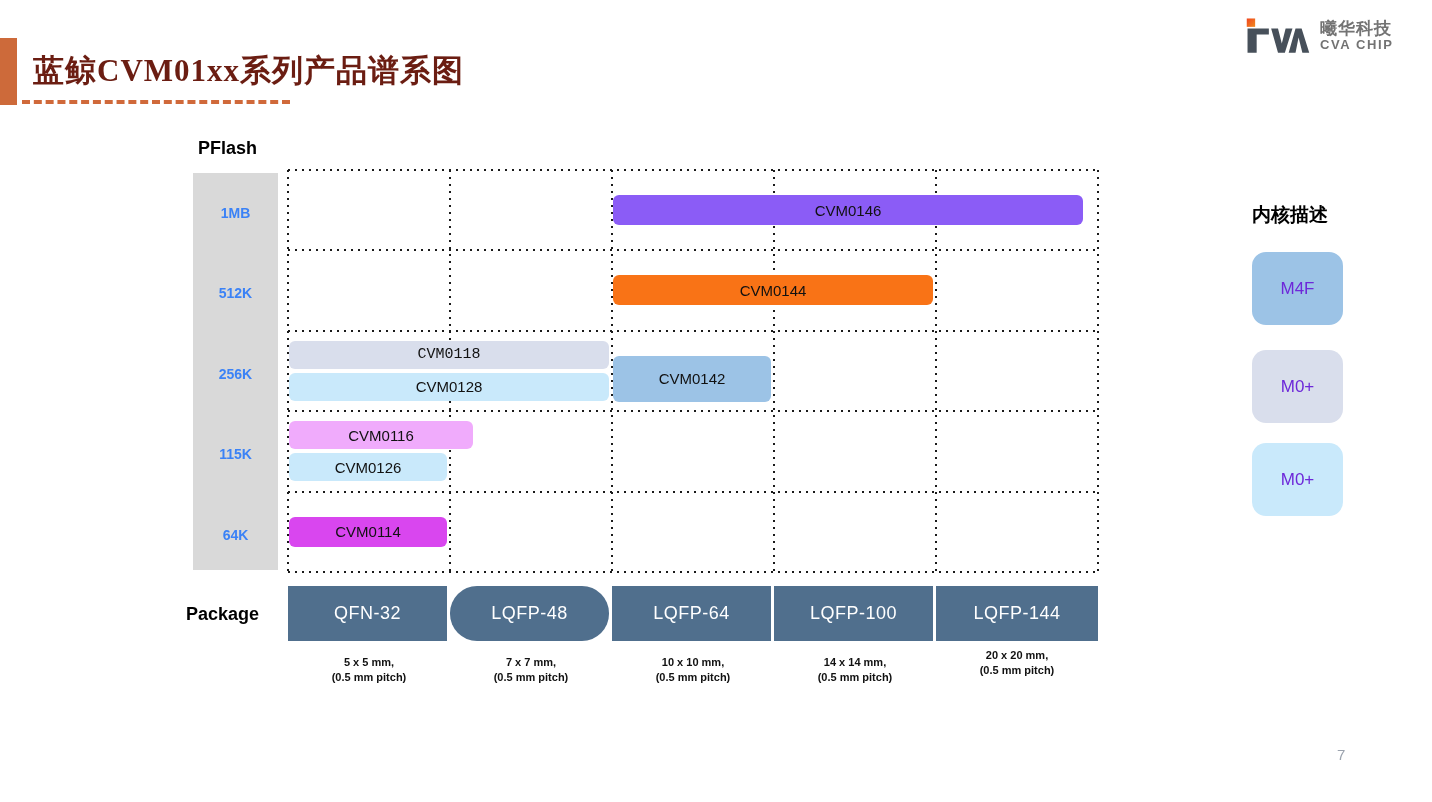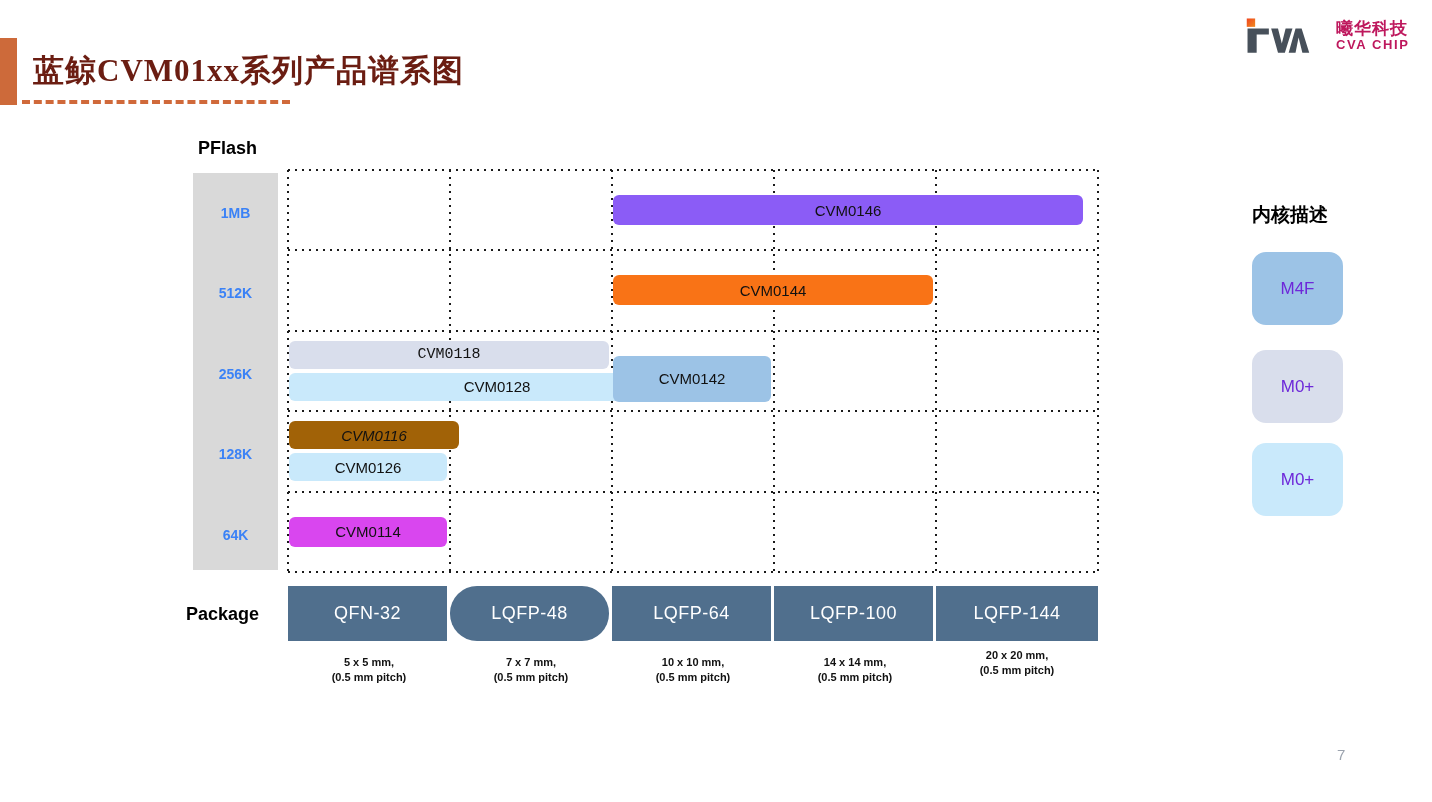--- a/index.html
+++ b/index.html
@@ -8,21 +8,21 @@
 
   
   .accent-bar{position:absolute;left:0;top:38px;width:17px;height:67px;background:#CD6A3A;}
   .slide-title{position:absolute;left:33px;top:50px;font-family:"Liberation Serif","DejaVu Serif",serif;
                font-size:31px;font-weight:bold;color:#6B1D12;letter-spacing:1px;white-space:nowrap;}
   .title-dashes{position:absolute;left:22px;top:100px;width:268px;height:0;border-top:4px dashed #D0693A;}
 
   
   .logo{position:absolute;left:1246px;top:13px;display:flex;align-items:center;}
   .logo-mark{width:64px;height:46px;}
-  .logo-text{margin-left:26px;color:#be185d;line-height:1.1;}
+  .logo-text{margin-left:10px;color:#737373;line-height:1.1;}
   .logo-cn{font-size:17px;font-weight:bold;letter-spacing:1px;}
   .logo-en{font-size:13px;font-weight:bold;letter-spacing:1.6px;}
 
   
   .pflash-label{position:absolute;left:198px;top:138px;font-size:18px;font-weight:bold;color:#000;}
   .package-label{position:absolute;left:186px;top:604px;font-size:18px;font-weight:bold;color:#000;}
   .axis-col{position:absolute;left:193px;top:173px;width:85px;height:397px;background:#D9D9D9;}
   .row-label{position:absolute;left:193px;width:85px;text-align:center;
              font-size:14px;font-weight:bold;color:#3b82f6;}
 
@@ -93,28 +93,28 @@
     <div class="grid-line-v" style="left: 1097px; top: 170px; height: 402px;"></div>
     <div class="grid-line-h" style="left: 288px; top: 169px; width: 810px;"></div>
     <div class="grid-line-h" style="left: 288px; top: 249.4px; width: 810px;"></div>
     <div class="grid-line-h" style="left: 288px; top: 329.8px; width: 810px;"></div>
     <div class="grid-line-h" style="left: 288px; top: 410.2px; width: 810px;"></div>
     <div class="grid-line-h" style="left: 288px; top: 490.6px; width: 810px;"></div>
     <div class="grid-line-h" style="left: 288px; top: 571px; width: 810px;"></div>
     <div class="row-label" style="top: 173px; height: 80.4px; line-height: 80.4px;">1MB</div>
     <div class="row-label" style="top: 253.4px; height: 80.4px; line-height: 80.4px;">512K</div>
     <div class="row-label" style="top: 333.8px; height: 80.4px; line-height: 80.4px;">256K</div>
-    <div class="row-label" style="top: 414.2px; height: 80.4px; line-height: 80.4px;">128K</div>
+    <div class="row-label" style="top: 414.2px; height: 80.4px; line-height: 80.4px;">115K</div>
     <div class="row-label" style="top: 494.6px; height: 80.4px; line-height: 80.4px;">64K</div>
     <div class="product-bar" style="left: 613px; width: 470px; top: 195px; height: 30px; background: #8b5cf6;">CVM0146</div>
     <div class="product-bar" style="left: 613px; width: 320px; top: 275.4px; height: 30px; background: #f97316;">CVM0144</div>
     <div class="product-bar" style="left: 289px; width: 320px; top: 340.8px; height: 28px; background: rgb(217, 222, 236); font-family: Liberation Mono, monospace;">CVM0118</div>
-    <div class="product-bar" style="left: 289px; width: 320px; top: 372.8px; height: 28px; background: rgb(201, 233, 251); padding-left: 48px;">CVM0128</div>
+    <div class="product-bar" style="left: 289px; width: 320px; top: 372.8px; height: 28px; background: rgb(201, 233, 251);">CVM0128</div>
     <div class="product-bar" style="left: 613px; width: 158px; top: 355.8px; height: 46px; background: rgb(156, 195, 230);">CVM0142</div>
-    <div class="product-bar" style="left: 289px; width: 170px; top: 421.2px; height: 28px; background: #a16207; font-style: italic;">CVM0116</div>
+    <div class="product-bar" style="left: 289px; width: 184px; top: 421.2px; height: 28px; background: #f0abfc;">CVM0116</div>
     <div class="product-bar" style="left: 289px; width: 158px; top: 453.2px; height: 28px; background: rgb(201, 233, 251);">CVM0126</div>
     <div class="product-bar" style="left: 289px; width: 158px; top: 516.6px; height: 30px; background: #d946ef;">CVM0114</div>
     <div class="pkg-cell" style="left: 288px; width: 159px;">QFN-32</div>
     <div class="pkg-size" style="left: 288px; width: 162px; top: 655px;">5 x 5 mm,
 (0.5 mm pitch)</div>
     <div class="pkg-cell" style="left: 450px; width: 159px; border-radius: 27px;">LQFP-48</div>
     <div class="pkg-size" style="left: 450px; width: 162px; top: 655px;">7 x 7 mm,
 (0.5 mm pitch)</div>
     <div class="pkg-cell" style="left: 612px; width: 159px;">LQFP-64</div>
     <div class="pkg-size" style="left: 612px; width: 162px; top: 655px;">10 x 10 mm,

